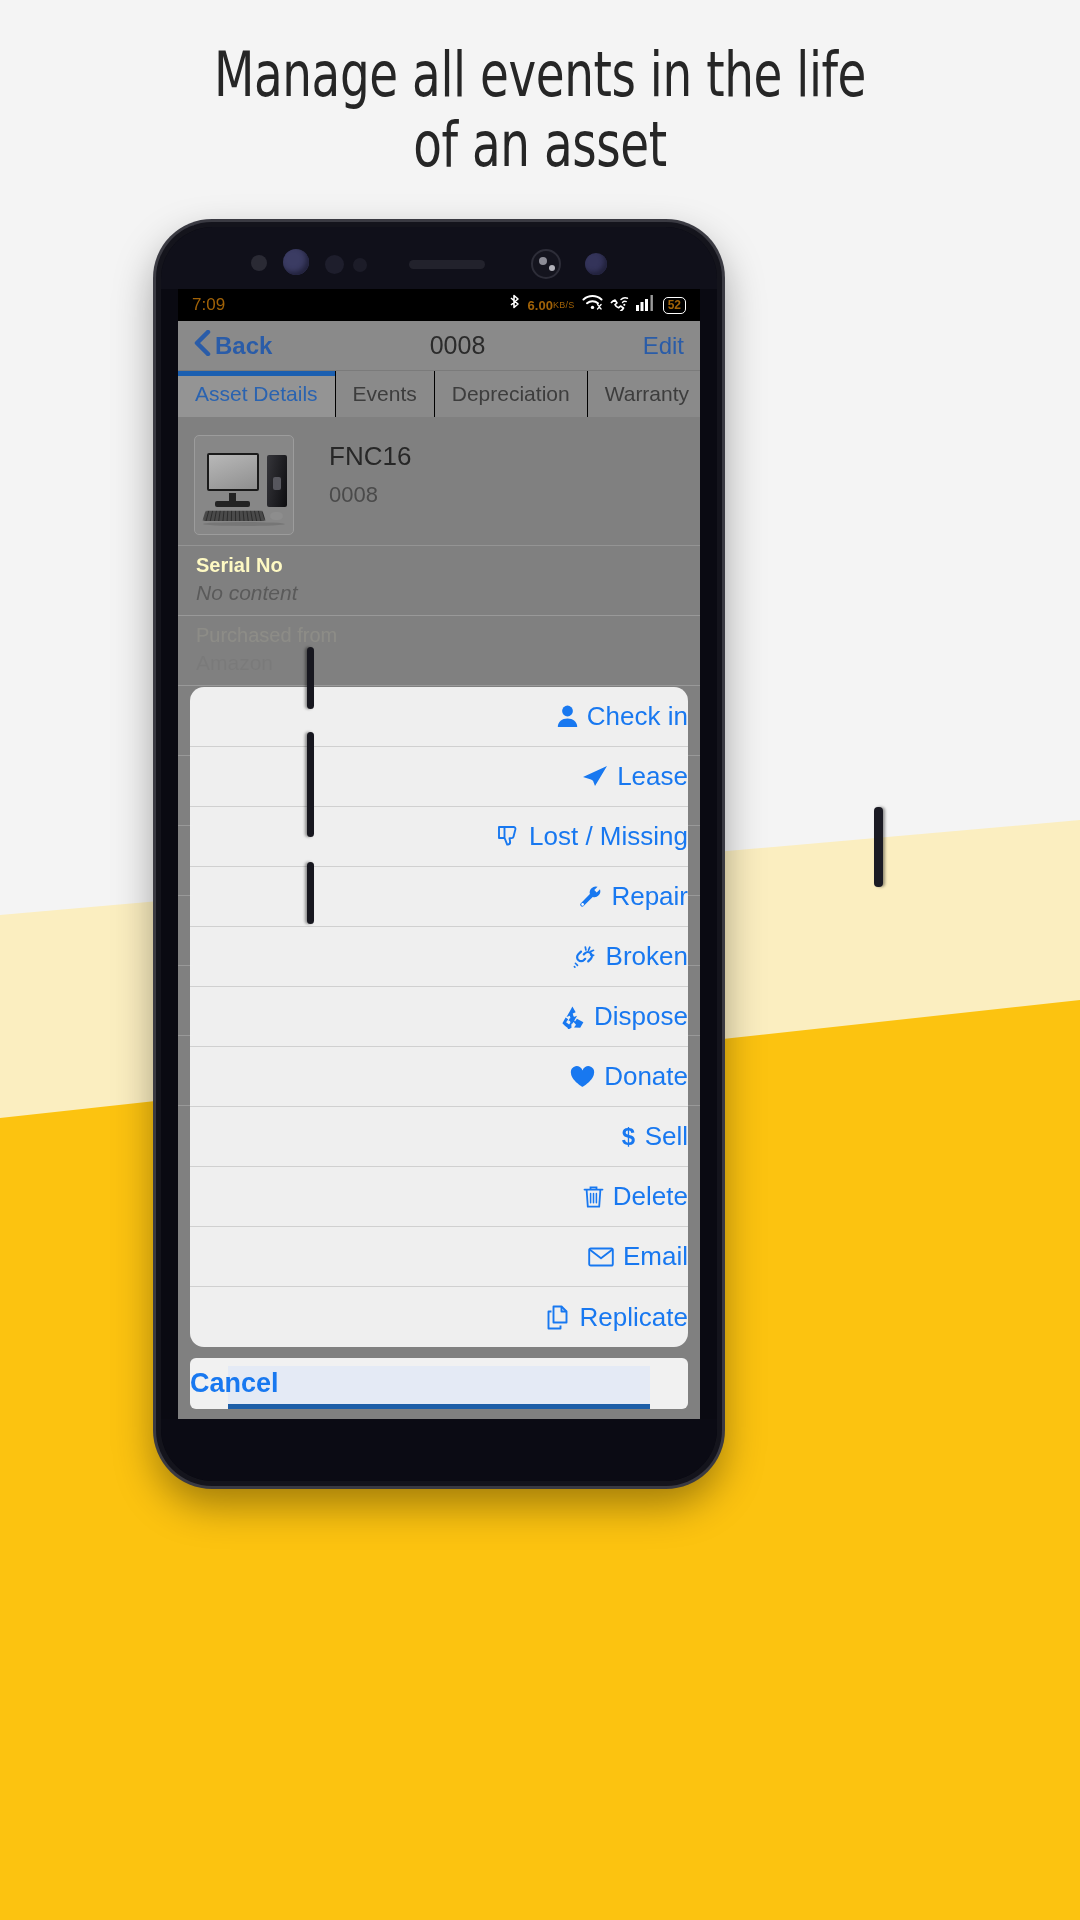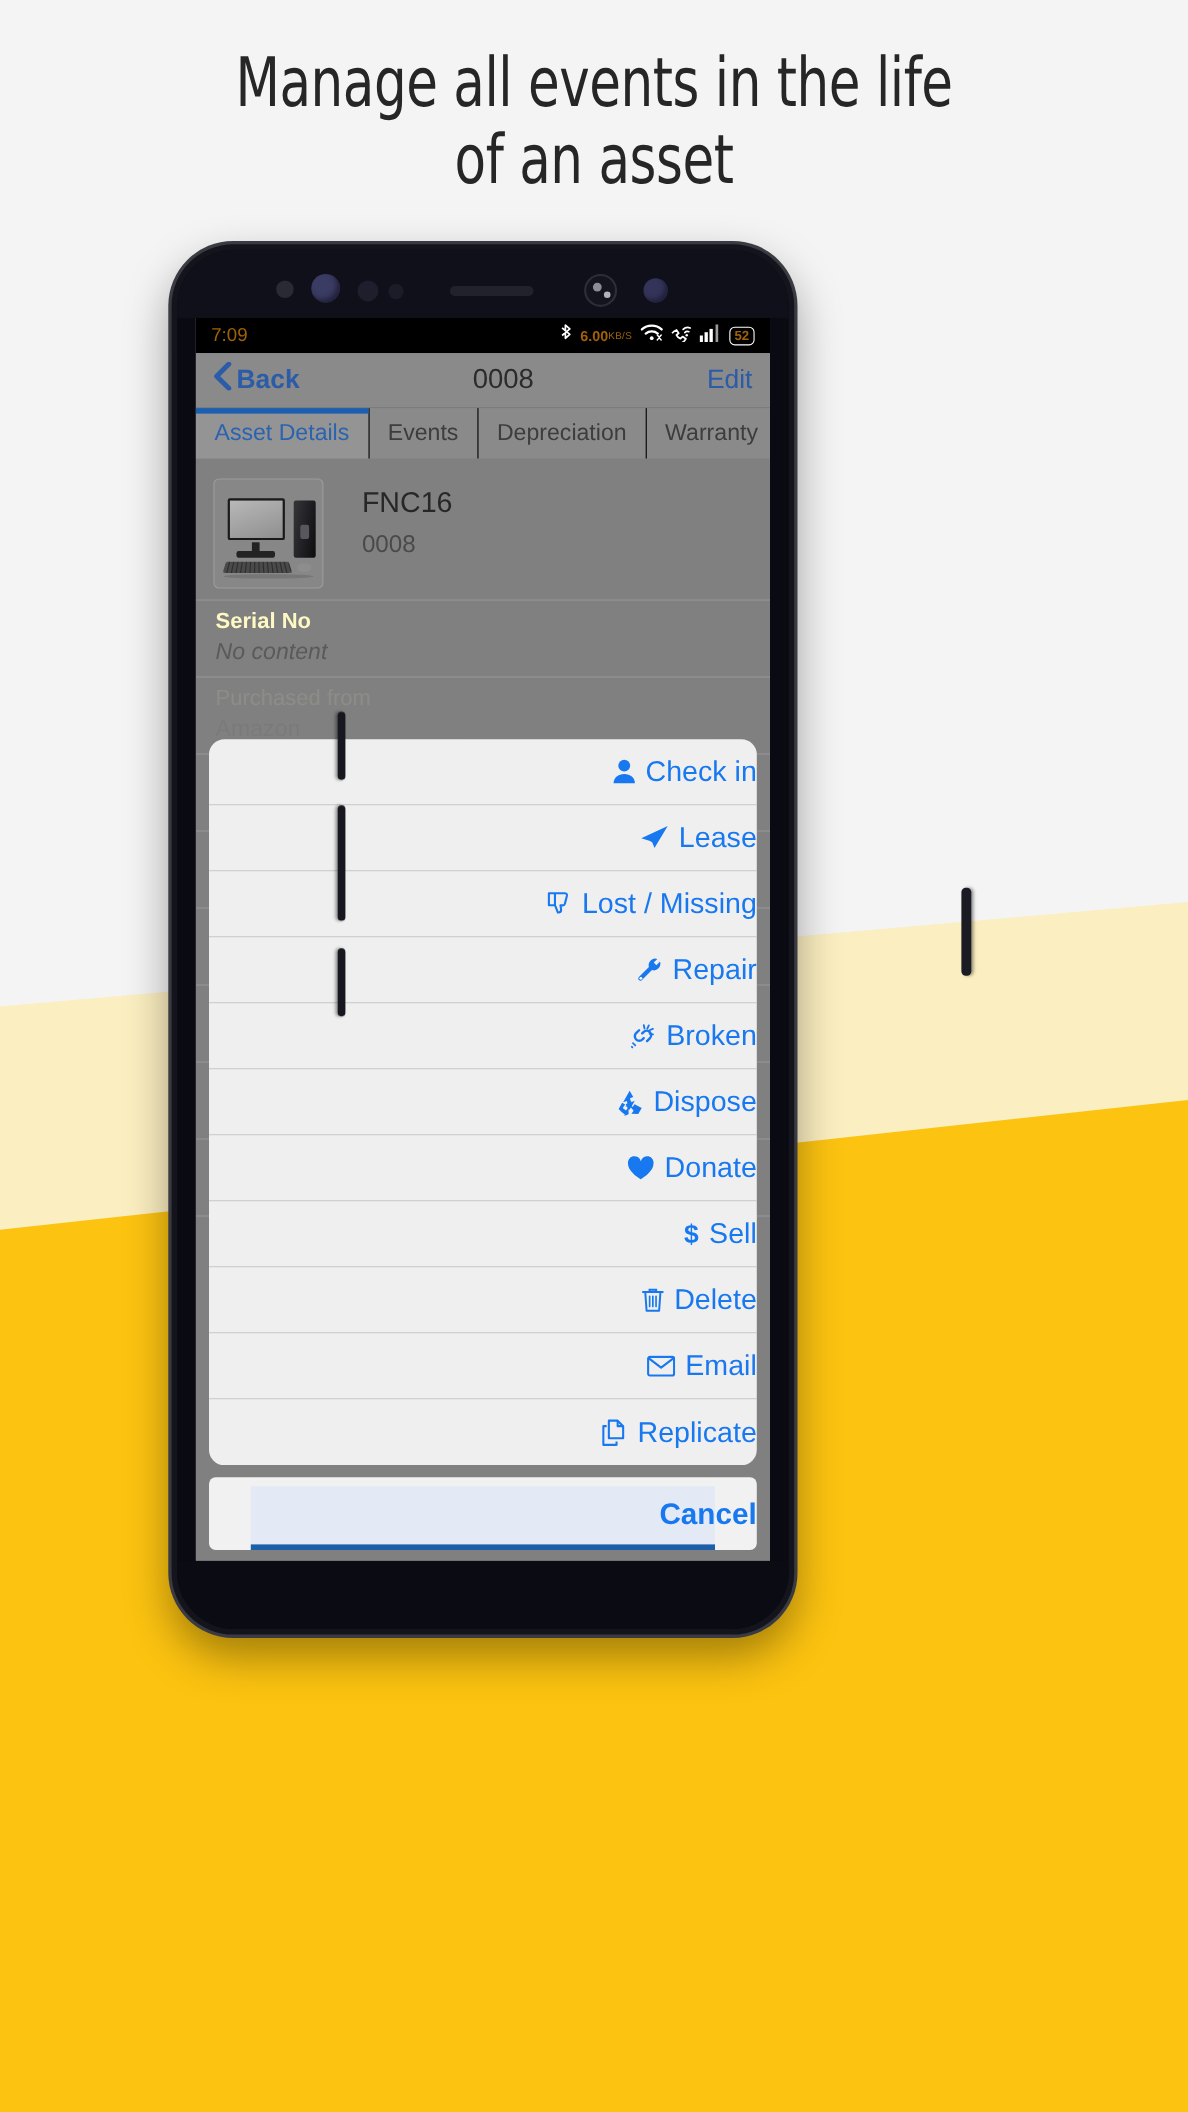--- a/index.html
+++ b/index.html
@@ -176,22 +176,22 @@
     border-bottom:1px solid rgba(170,170,170,0.45);
   }
   .sheet-item:last-child { border-bottom:none; }
   .sheet-item .ic { display:inline-flex; align-items:center; line-height:0; }
   .sheet-item .ic svg { display:block; }
 
   .cancel-box {
     margin-top:11px;
     background:rgba(247,247,247,0.95);
     border-radius:6px;
-    height:66px;
-    display:flex; align-items:center; justify-content:flex-end;
+    height:51px;
+    display:flex; align-items:center; justify-content:flex-start;
     position:relative; overflow:hidden;
   }
   .cancel-box .ripple {
     position:absolute; left:38px; right:38px; top:8px; bottom:0;
     background:#e4eaf5;
   }
   .cancel-label { position:relative; color:#1878f0; font-size:27px; font-weight:bold; }
   .homebar {
     position:absolute; left:38px; right:38px; bottom:-4px; height:9px; background:#1c5ea8;
   }

